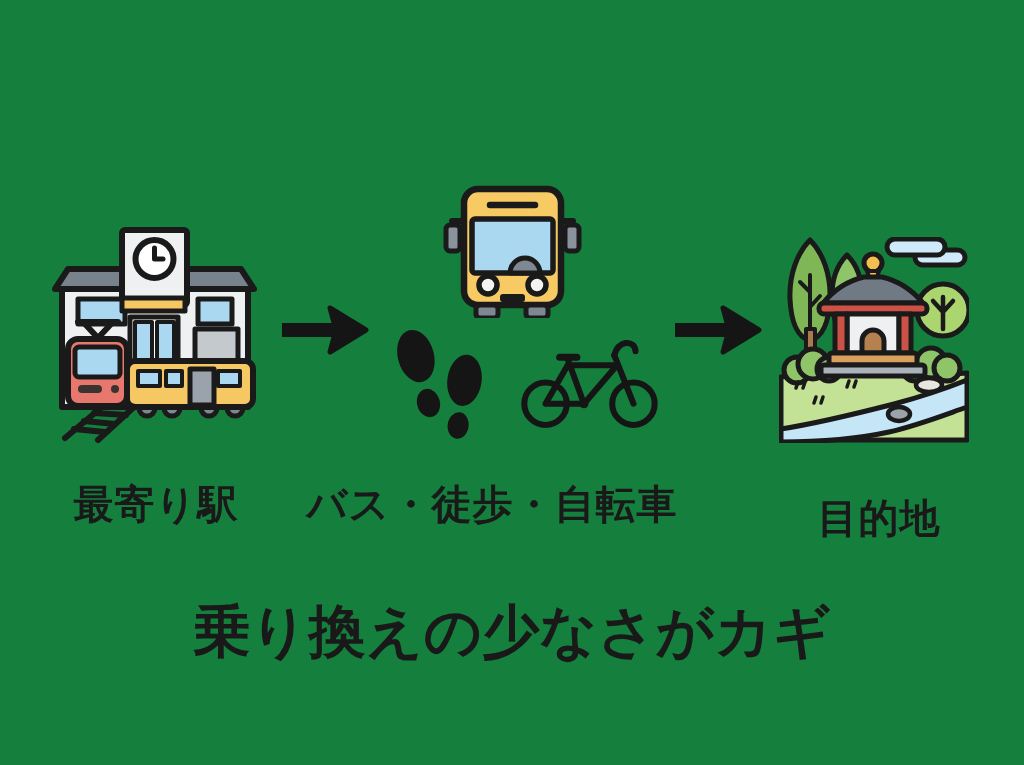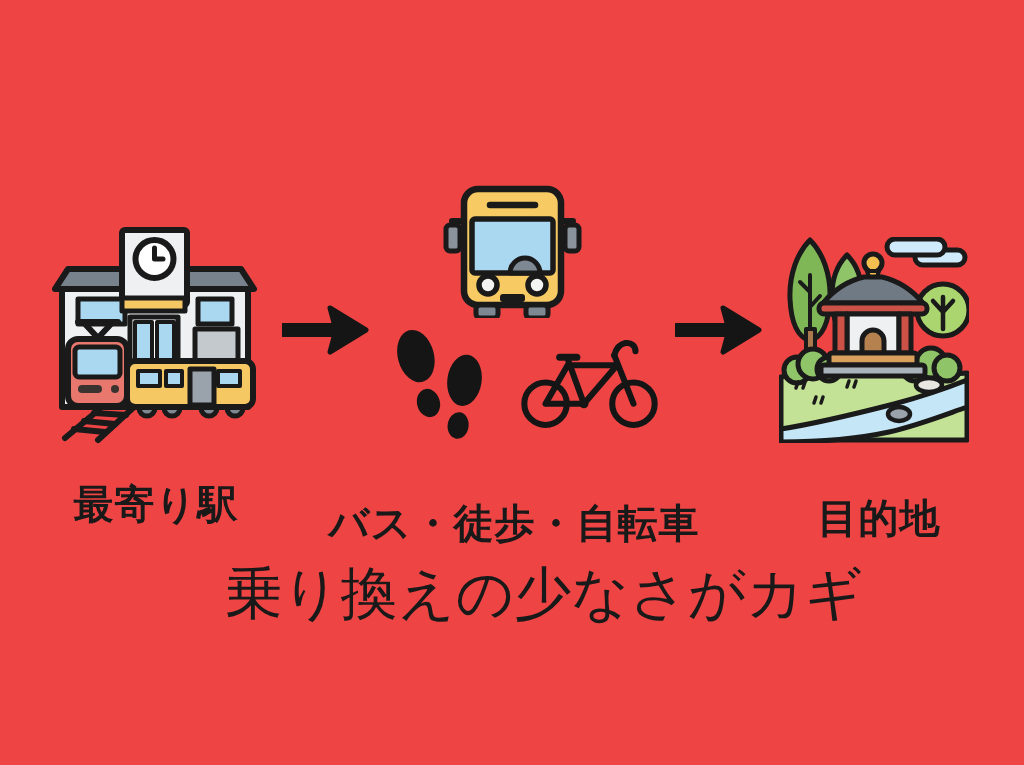--- a/index.html
+++ b/index.html
@@ -1,40 +1,40 @@
 <!DOCTYPE html>
 <html><head>
 <meta charset="utf-8">
 <style>
   * { margin:0; padding:0; box-sizing:border-box; }
   html,body { width:1024px; height:765px; }
   .canvas {
     position:relative; width:1024px; height:765px;
-    background:#ef4444; overflow:hidden;
+    background:#15803d; overflow:hidden;
     font-family:"Liberation Sans","DejaVu Sans",sans-serif;
     color:#191919;
   }
   .icon { position:absolute; }
   .station-icon  { left:52px;  top:227px; width:205px; height:218px; }
   .arrow-1       { left:280px; top:305px; width:90px;  height:50px; }
   .bus-icon      { left:440px; top:183px; width:145px; height:135px; }
   .foot-icon     { left:393px; top:322px; width:100px; height:120px; }
   .bike-icon     { left:521px; top:335px; width:137px; height:96px; }
   .arrow-2       { left:673px; top:305px; width:90px;  height:50px; }
   .temple-icon   { left:779px; top:237px; width:190px; height:206px; }
   .step-label {
     position:absolute; top:477px; transform:translateX(-50%);
     font-size:40px; font-weight:700; letter-spacing:1px; white-space:nowrap;
   }
   .label-station     { left:156px; }
-  .label-transit     { left:514px;margin-top:19px; }
+  .label-transit     { left:492px; }
   .label-destination { left:879px;margin-top:14px; }
   .headline {
-    position:absolute; top:556px; left:512px; transform:translateX(-50%);
-    font-size:57px; font-weight:400; letter-spacing:0px; white-space:nowrap;margin-left:32px;
+    position:absolute; top:594px; left:512px; transform:translateX(-50%);
+    font-size:57px; font-weight:700; letter-spacing:0px; white-space:nowrap;
   }
 </style>
 </head>
 <body>
 
 <div class="canvas">
 
   <svg class="icon station-icon" viewBox="0 0 205 218" fill="none" stroke-linejoin="round" stroke-linecap="round">
 
     <rect x="10" y="62" width="186" height="118" fill="#eef0f1" stroke="#1a1a1a" stroke-width="6"></rect>

